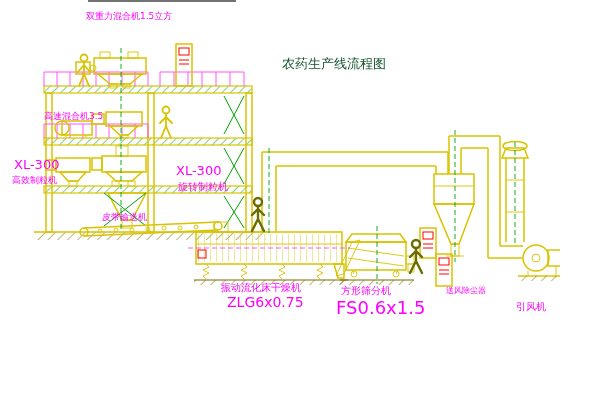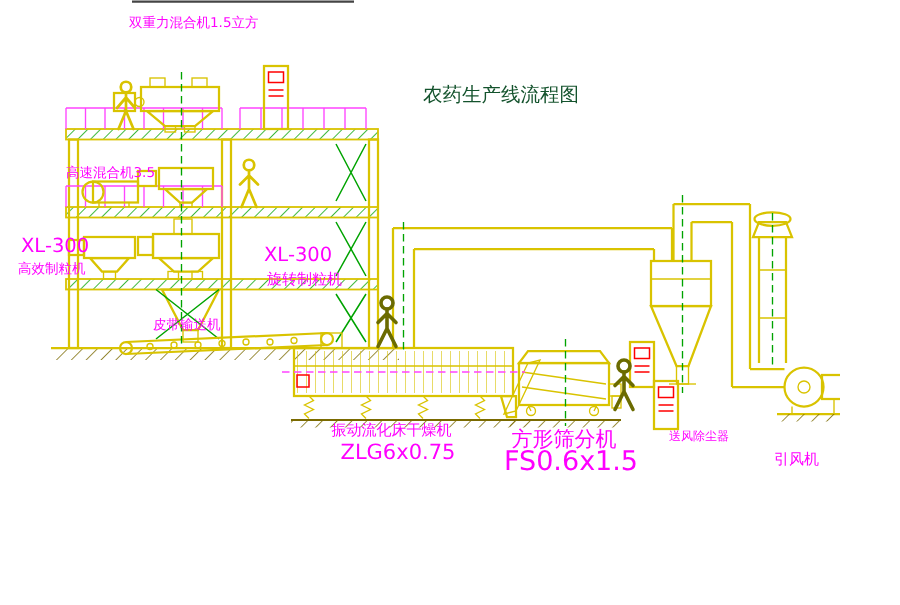--- a/index.html
+++ b/index.html
@@ -228,20 +228,20 @@
 <div class="lbl" style="left:12px;top:176px;font-size:9px">高效制粒机</div>
 
 <div class="lbl" style="left:176px;top:164px;font-size:13px">XL-300</div>
 <div class="lbl" style="left:178px;top:182px;font-size:10px">旋转制粒机</div>
 
 <div class="lbl" style="left:102px;top:213px;font-size:9px">皮带输送机</div>
 
 <div class="lbl" style="left:221px;top:283px;font-size:10px">振动流化床干燥机</div>
 <div class="lbl" style="left:227px;top:295px;font-size:14px">ZLG6x0.75</div>
 
-<div class="lbl" style="left:341px;top:286px;font-size:14px">方形筛分机</div>
+<div class="lbl" style="left:341px;top:286px;font-size:10px">方形筛分机</div>
 <div class="lbl" style="left:336px;top:299px;font-size:18px">FS0.6x1.5</div>
 
 <div class="lbl" style="left:446px;top:287px;font-size:8px">送风除尘器</div>
 
 <div class="lbl" style="left:516px;top:302px;font-size:10px">引风机</div>
 
 </div>
 
 </body></html>

